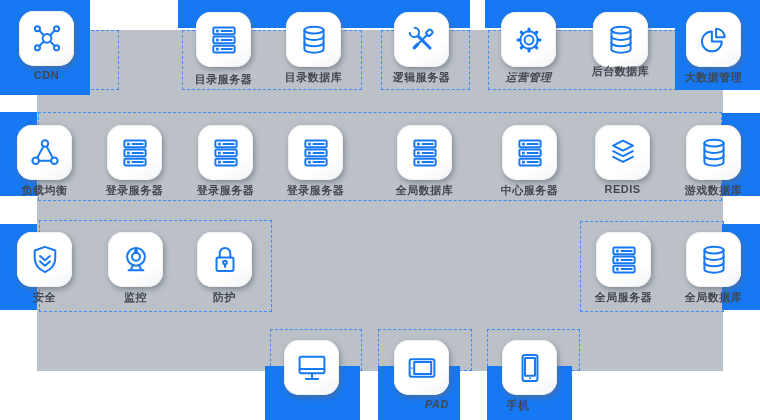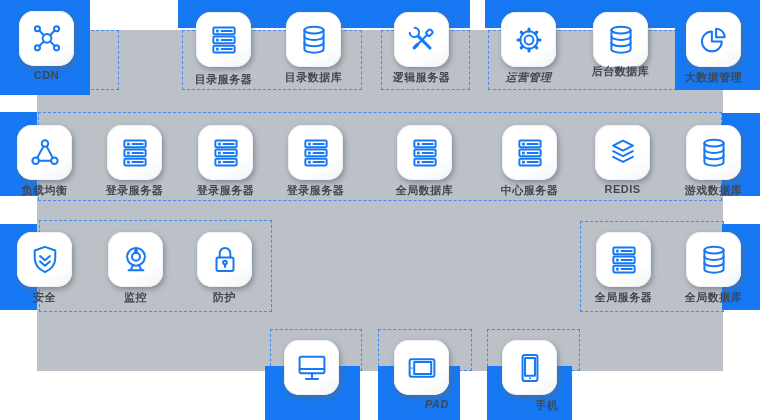--- a/index.html
+++ b/index.html
@@ -382,14 +382,14 @@
       <span>
         <svg viewBox="0 0 48 48" style="color:#1678f2">
           <g fill="none" stroke="currentColor" stroke-width="2.8" stroke-linecap="round" stroke-linejoin="round">
             <rect x="13.5" y="5.5" width="21" height="37" rx="3"></rect>
             <rect x="17" y="10" width="14" height="25"></rect>
             <circle fill="currentColor" stroke="none" cx="24" cy="38.5" r="1.4"></circle>
           </g>
         </svg>
       </span>
     </div>
-    <div class="node-label" style="left: 487px; top: 398px; color: rgb(66, 71, 78);">手机</div>
+    <div class="node-label" style="left: 458px; top: 398px; color: rgb(66, 71, 78);">手机</div>
   </div>
 
 </body></html>

